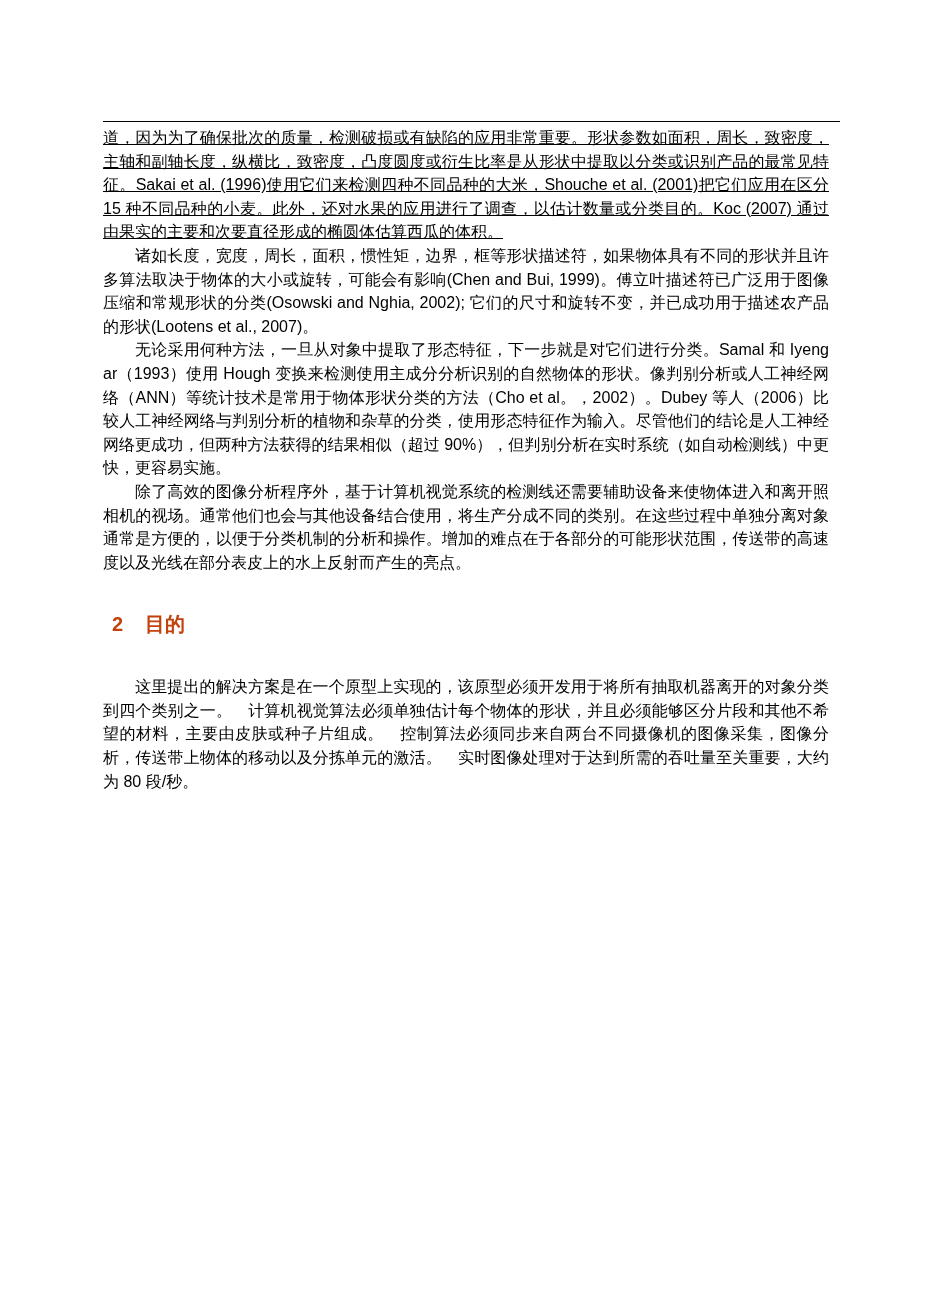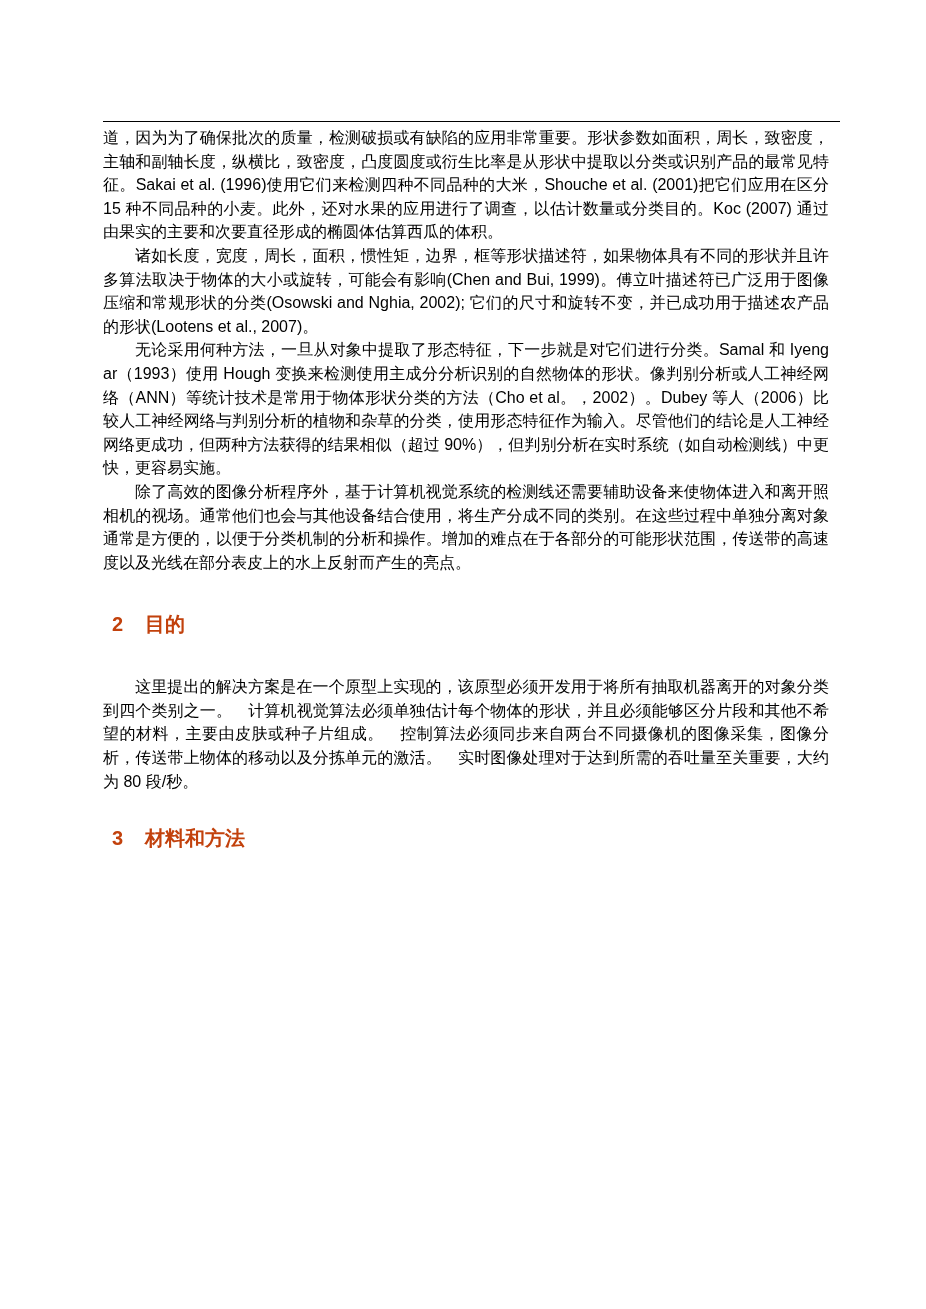--- a/index.html
+++ b/index.html
@@ -40,20 +40,21 @@
     font-size: 16px;
     line-height: 23.6px;
     text-align: justify;
     text-justify: inter-ideograph;
     text-indent: 2em;
     color: #000000;
     word-break: break-all;
   }
   .para.no-indent {
     text-indent: 0;
+    text-decoration: underline;
   }
   .section-heading {
     font-size: 20px;
     font-weight: bold;
     line-height: 27px;
     padding-left: 9px;
     margin-top: 37px;
     margin-bottom: 37px;
     color: #c2410c;
   }
@@ -86,18 +87,15 @@
 
     <h2 class="section-heading">
       <span class="h-num">2</span><span class="h-title">目的</span>
     </h2>
 
 
 
 
     <p class="para">这里提出的解决方案是在一个原型上实现的，该原型必须开发用于将所有抽取机器离开的对象分类到四个类别之一。　计算机视觉算法必须单独估计每个物体的形状，并且必须能够区分片段和其他不希望的材料，主要由皮肤或种子片组成。　控制算法必须同步来自两台不同摄像机的图像采集，图像分析，传送带上物体的移动以及分拣单元的激活。　实时图像处理对于达到所需的吞吐量至关重要，大约为 80 段/秒。</p>
 
-    <h2 class="section-heading last">
-      <span class="h-num">3</span><span class="h-title">材料和方法</span>
-    </h2>
 
   </div>
 </div>
 
 </body></html>

